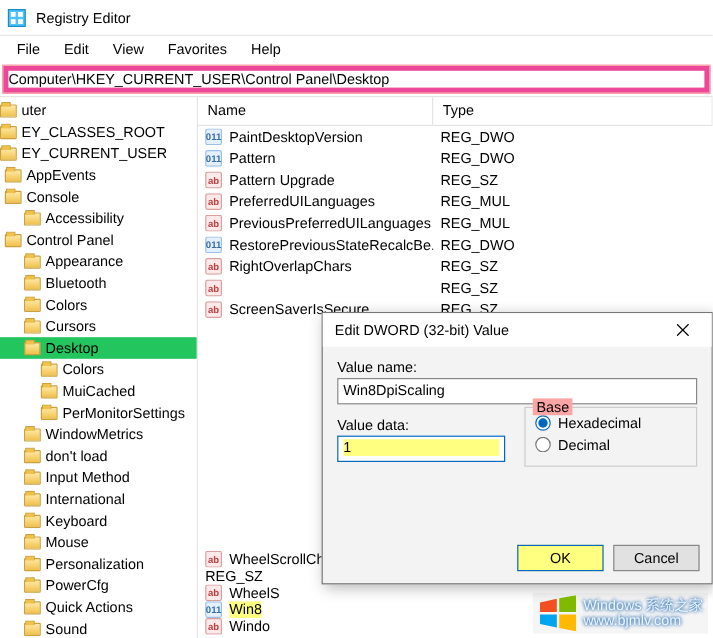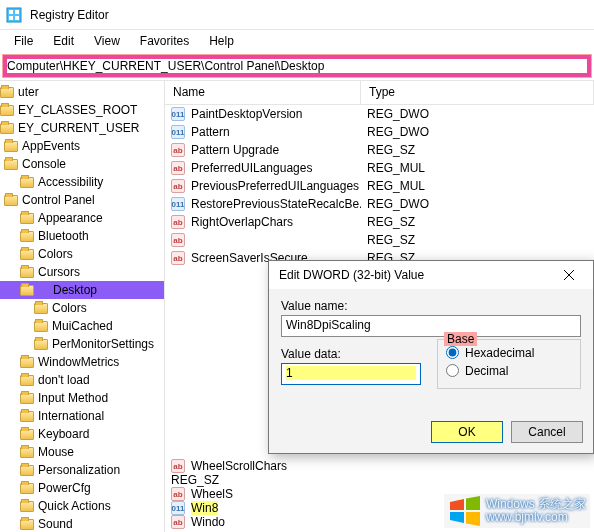--- a/index.html
+++ b/index.html
@@ -7,42 +7,42 @@
 .titlebar { height: 30px; display: flex; align-items: center; padding: 0 6px; border-bottom: 1px solid #e5e5e5; }
 .titlebar .appicon { width: 16px; height: 16px; margin-right: 8px; }
 .titlebar .title { font-size: 12px; color: #000; }
 .menubar { height: 22px; display: flex; align-items: center; padding: 0 4px; gap: 0; }
 .menubar .menu-item { padding: 2px 10px; cursor: default; }
 .addressbar { height: 24px; border: 1px solid #fca5a5; margin: 2px 2px; display: flex; align-items: center; padding: 0 4px; background: #ec4899; }
 .addressbar input { border: none; outline: none; width: 100%; font-size: 12px; }
 .content { display: flex; height: calc(100% - 78px); border-top: 1px solid #e5e5e5; }
 .tree-pane { width: 165px; overflow: hidden; border-right: 1px solid #e5e5e5; padding-top: 2px; }
 .tree-pane .tree-item { display: flex; align-items: center; height: 18px; padding-left: 0; cursor: default; white-space: nowrap; }
-.tree-pane .tree-item.selected { background: #8b5cf6; gap: 15px; }
+.tree-pane .tree-item.selected { background: #22c55e; }
 .tree-pane .tree-item.lvl0 { padding-left: 0px; }
 .tree-pane .tree-item.lvl1 { padding-left: 0px; }
 .tree-pane .tree-item.lvl2 { padding-left: 4px; align-items: center; }
 .tree-pane .tree-item.lvl3 { padding-left: 20px; }
 .list-pane { flex: 1; overflow: hidden; position: relative; }
 .list-header { display: flex; height: 24px; border-bottom: 1px solid #e5e5e5; }
 .list-header .col { padding: 4px 8px; border-right: 1px solid #e5e5e5; font-size: 12px; color: #000; }
 .col-name { width: 196px; }
 .col-type { flex: 1; }
 .list-body .row { display: flex; height: 18px; align-items: center; }
 .row .cell-name { width: 196px; display: flex; align-items: center; padding-left: 6px; white-space: nowrap; overflow: hidden; }
 .row .cell-type { flex: 1; padding-left: 6px; white-space: nowrap; }
 .folder-icon { width: 14px; height: 11px; background: linear-gradient(#ffe9a6,#f0c14b); border: 1px solid #caa13e; border-radius: 1px; margin-right: 4px; position: relative; flex-shrink: 0; }
 .folder-icon::before { content: ""; position: absolute; top: -3px; left: 0; width: 6px; height: 3px; background: #f0c14b; border: 1px solid #caa13e; border-bottom: none; border-radius: 1px 1px 0 0; }
 .reg-icon { width: 14px; height: 14px; margin-right: 6px; flex-shrink: 0; display: inline-flex; align-items: center; justify-content: center; font-size: 8px; font-weight: bold; border-radius: 2px; }
 .reg-icon.ab { background: #fde9e9; border: 1px solid #d9a0a0; color: #c04040; }
 .reg-icon.n { background: #e5f0ff; border: 1px solid #9cc0e8; color: #3a6fa8; text-align: center; }
 .highlight-row .cell-name span:last-child { background: #ffff80; }
 
 
-.dialog { position: absolute; left: 268px; top: 260px; width: 326px; height: 194px; background: #f3f3f3; border: 1px solid #777; box-shadow: 3px 3px 12px rgba(0,0,0,0.3); }
+.dialog { position: absolute; left: 268px; top: 260px; width: 326px; height: 227px; background: #f3f3f3; border: 1px solid #777; box-shadow: 3px 3px 12px rgba(0,0,0,0.3); }
 .dialog .d-titlebar { height: 28px; display: flex; align-items: center; justify-content: space-between; padding: 0 6px 0 10px; background: #fff; }
 .dialog .d-title { font-size: 12px; }
 .dialog .d-close { width: 36px; height: 28px; display: flex; align-items: center; justify-content: center; cursor: default; }
 .dialog .d-body { padding: 10px 12px; }
 .dialog label.lbl { display: block; font-size: 12px; margin-bottom: 2px; }
 .dialog .vname-box { width: 300px; height: 22px; border: 1px solid #888; background: #fff; padding: 2px 4px; margin-bottom: 10px; }
 .dialog .row2 { display: flex; gap: 16px; }
 .dialog .vdata-box { width: 140px; height: 22px; border: 1px solid #0067c0; background: #fff; padding: 2px 4px; }
 .dialog .vdata-box input { border: none; outline: none; width: 100%; background: #ffff80; }
 .dialog .base-group { border: 1px solid #ccc; padding: 2px 8px 6px; margin-top: -8px; position: relative; width: 144px; }

